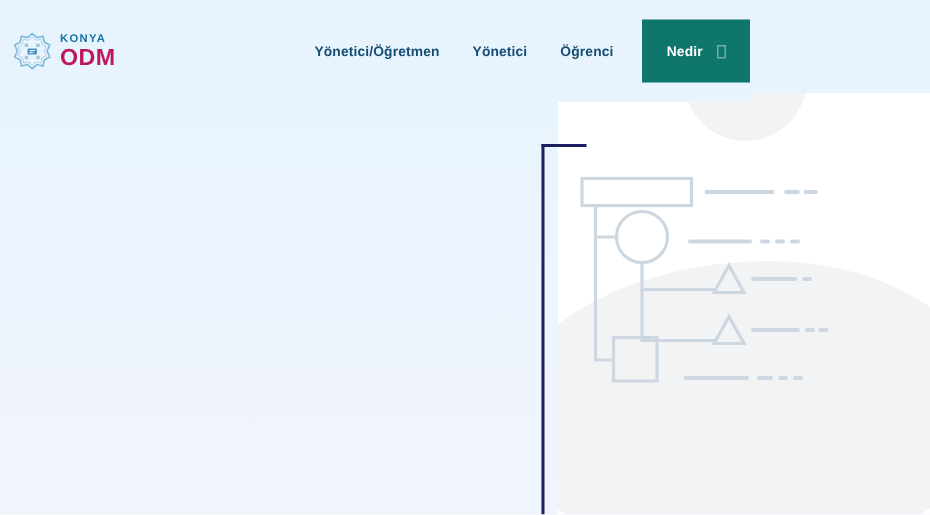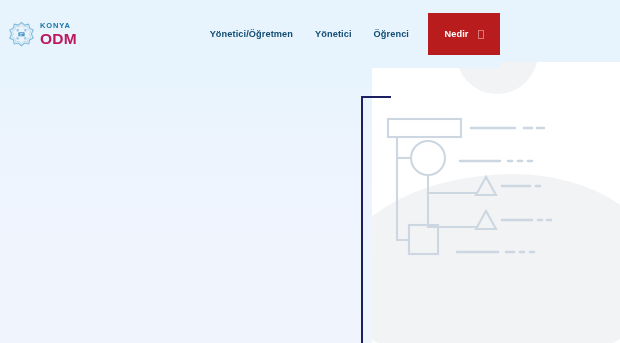--- a/index.html
+++ b/index.html
@@ -49,21 +49,21 @@
   .nav-link {
     font-size:9.2px; font-weight:bold;
     color:#144d74;
     text-decoration:none;
     white-space:nowrap;
     padding:0 11px;
     letter-spacing:0.1px;
     cursor:pointer;
   }
   .nav-btn {
-    background:#b91c1c;
+    background:#0f766e;
     color:#ffffff;
     font-size:9.2px; font-weight:bold;
     width:72px; height:42px;
     display:flex; align-items:center; justify-content:center;
     gap:9px;
     cursor:pointer;
     margin-left:8px;
     letter-spacing:0.1px;
   }
   .nav-btn .glyph {

